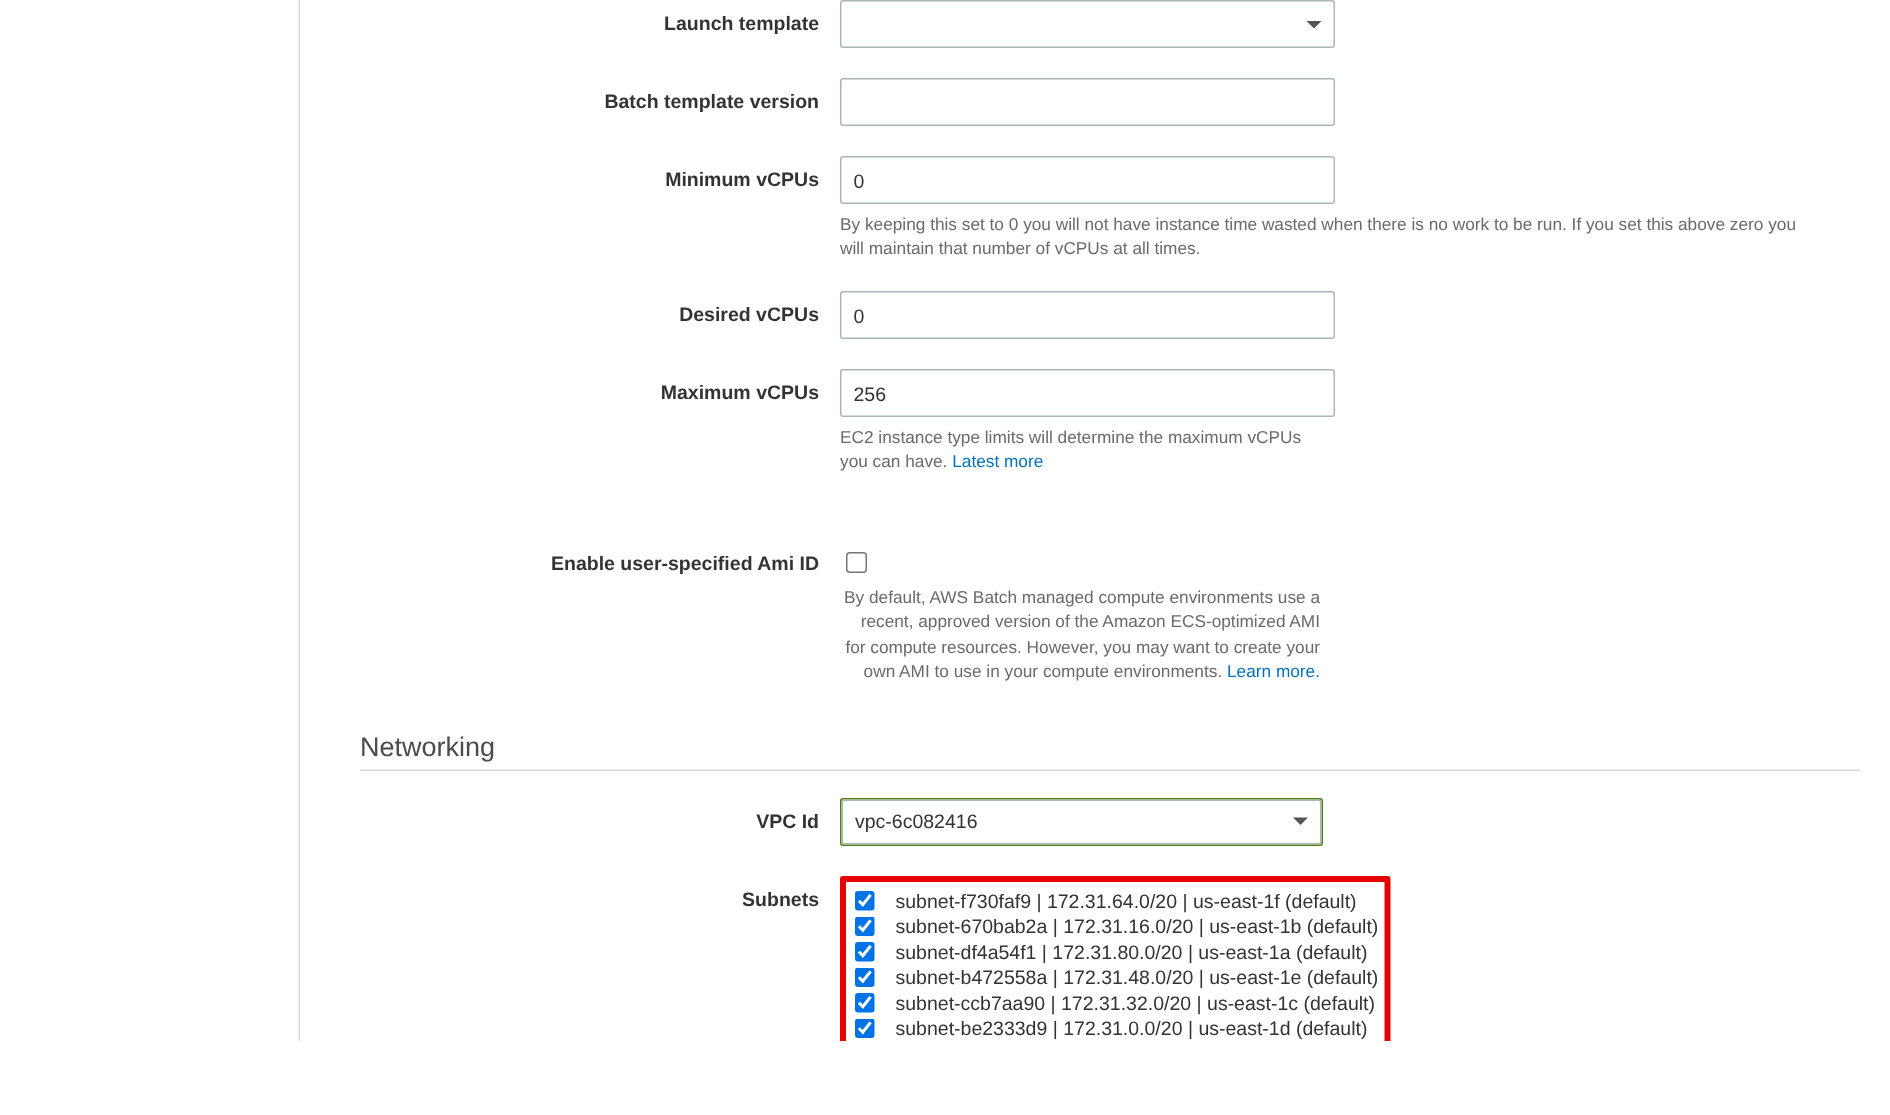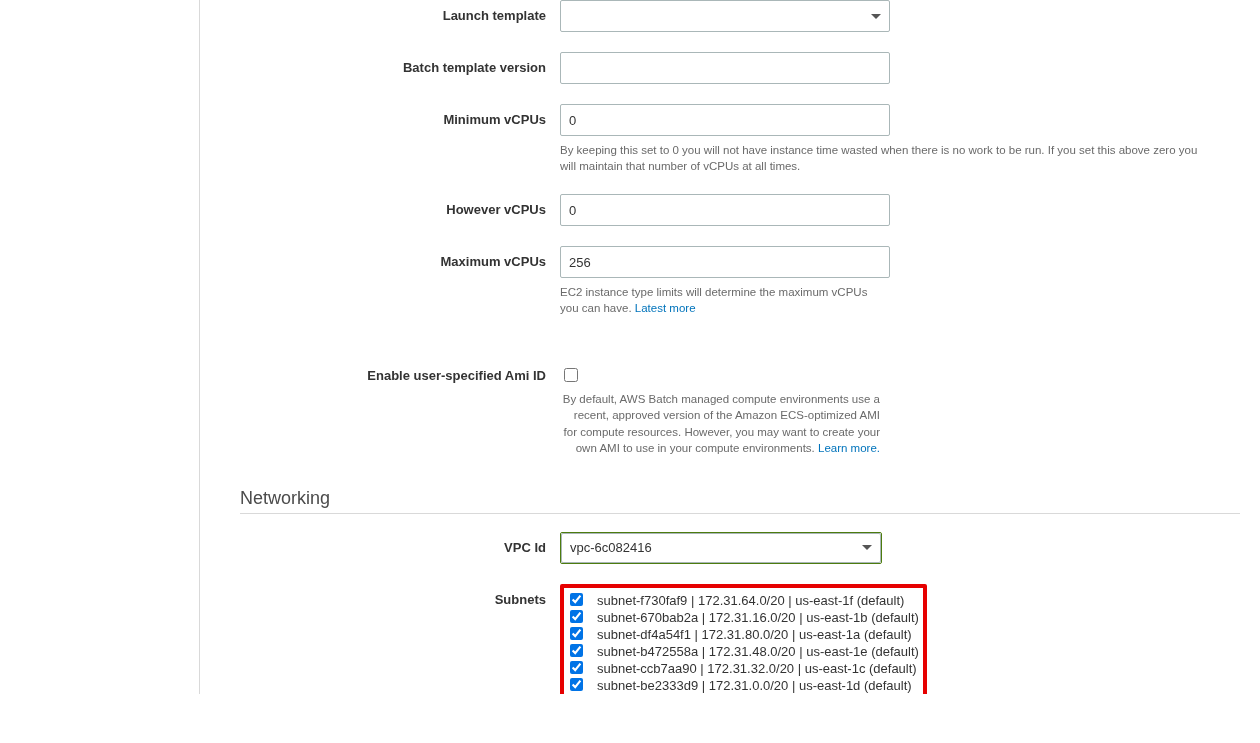--- a/index.html
+++ b/index.html
@@ -107,20 +107,21 @@
   }
   .subnet-list {
     border: 4px solid #e60000;
     border-radius: 2px;
     padding: 4px 4px 4px 4px;
     display: inline-block;
     min-width: 345px;
   }
   .subnet-item {
     display: flex;
+    align-items: center;
     font-size: 13px;
     color: #333;
     padding: 1px 0;
   }
   .subnet-item input[type="checkbox"] {
     margin: 0 14px 0 2px;
     width: 13px; height: 13px;
     accent-color: #0073e6;
   }
 </style>
@@ -150,21 +151,21 @@
 
     <div class="form-row">
       <div class="label-col">Minimum vCPUs</div>
       <div class="ctrl-col">
         <input class="input-text" value="0" style="">
         <div class="help">By keeping this set to 0 you will not have instance time wasted when there is no work to be run. If you set this above zero you will maintain that number of vCPUs at all times.</div>
       </div>
     </div>
 
     <div class="form-row">
-      <div class="label-col">However vCPUs</div>
+      <div class="label-col">Desired vCPUs</div>
       <div class="ctrl-col">
         <input class="input-text" value="0" style="">
       </div>
     </div>
 
     <div class="form-row">
       <div class="label-col">Maximum vCPUs</div>
       <div class="ctrl-col">
         <input class="input-text" value="256" style="">
         <div class="help" style="max-width:320px;">

